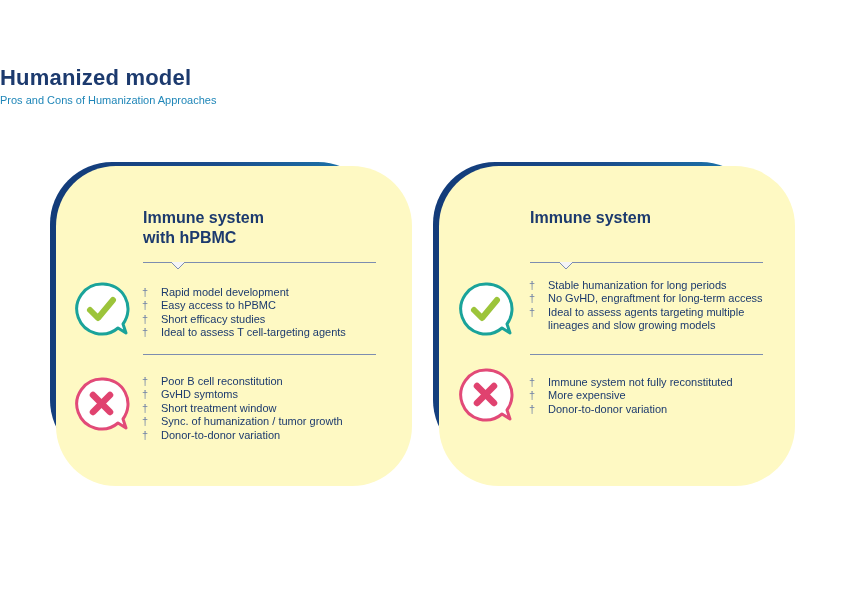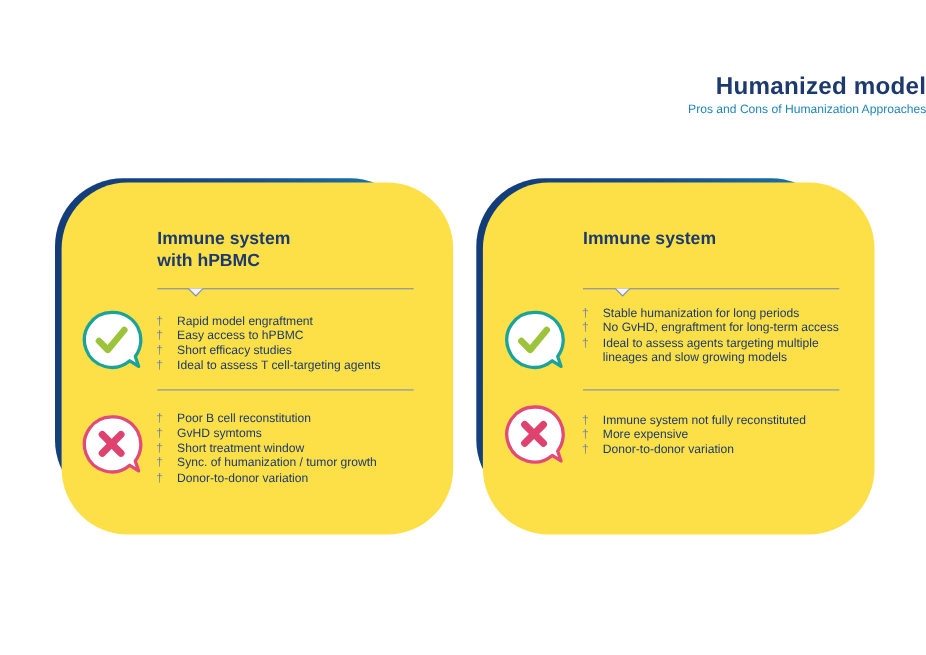--- a/index.html
+++ b/index.html
@@ -12,21 +12,21 @@
       height: 595px;
       position: relative;
       overflow: hidden;
       font-family: "Liberation Sans", "DejaVu Sans", sans-serif;
     }
     .header {
       position: absolute;
       left: 0;
       top: 64px;
       width: 842px;
-      text-align: right;
+      text-align: left;
     }
     .title {
       font-size: 22px;
       font-weight: bold;
       color: #1c3a6e;
       line-height: 28px;
       letter-spacing: 0.2px;
     }
     .subtitle {
       font-size: 11px;
@@ -50,21 +50,21 @@
       border-radius: 62px 62px 0 62px;
       background: linear-gradient(100deg, #123a78 0%, #1a4d8c 45%, #1b6fa6 75%, #1f9cc6 100%);
     }
     .card {
       position: absolute;
       left: 6px;
       top: 4px;
       width: 356px;
       height: 320px;
       border-radius: 60px;
-      background: #fde047;
+      background: #fef9c3;
     }
     .card-title {
       position: absolute;
       left: 87px;
       top: 42px;
       font-size: 16px;
       font-weight: bold;
       color: #1c3a6e;
       line-height: 20px;
     }
@@ -129,21 +129,21 @@
     <svg class="notch" style="left:115px; top:96px;" viewBox="0 0 14 8">
       <polyline points="0,0 7,7 14,0" fill="#f4f4f5" stroke="#7d8db0" stroke-width="1"></polyline>
     </svg>
 
     <svg class="icon" style="top:115px;" viewBox="0 0 56 56">
       <path d="M28 3 A25 25 0 1 0 44 47 L52 52 L49 43 A25 25 0 0 0 28 3 Z" fill="#ffffff" stroke="#1aa39a" stroke-width="3" stroke-linejoin="round"></path>
       <polyline points="16,29 24,37 39,19" fill="none" stroke="#9cc43a" stroke-width="6" stroke-linecap="round" stroke-linejoin="round"></polyline>
     </svg>
 
     <ul class="list" style="top:120px;">
-      <li><span class="dag">†</span><span>Rapid model engraftment</span></li>
+      <li><span class="dag">†</span><span>Rapid model development</span></li>
       <li><span class="dag">†</span><span>Easy access to hPBMC</span></li>
       <li><span class="dag">†</span><span>Short efficacy studies</span></li>
       <li><span class="dag">†</span><span>Ideal to assess T cell-targeting agents</span></li>
     </ul>
 
     <div class="divider" style="top:188px;"></div>
 
     <svg class="icon" style="top:210px;" viewBox="0 0 56 56">
       <path d="M28 3 A25 25 0 1 0 44 47 L52 52 L49 43 A25 25 0 0 0 28 3 Z" fill="#ffffff" stroke="#e24a78" stroke-width="3" stroke-linejoin="round"></path>
       <line x1="19" y1="19" x2="36" y2="36" stroke="#e0426f" stroke-width="6.5" stroke-linecap="round"></line>

